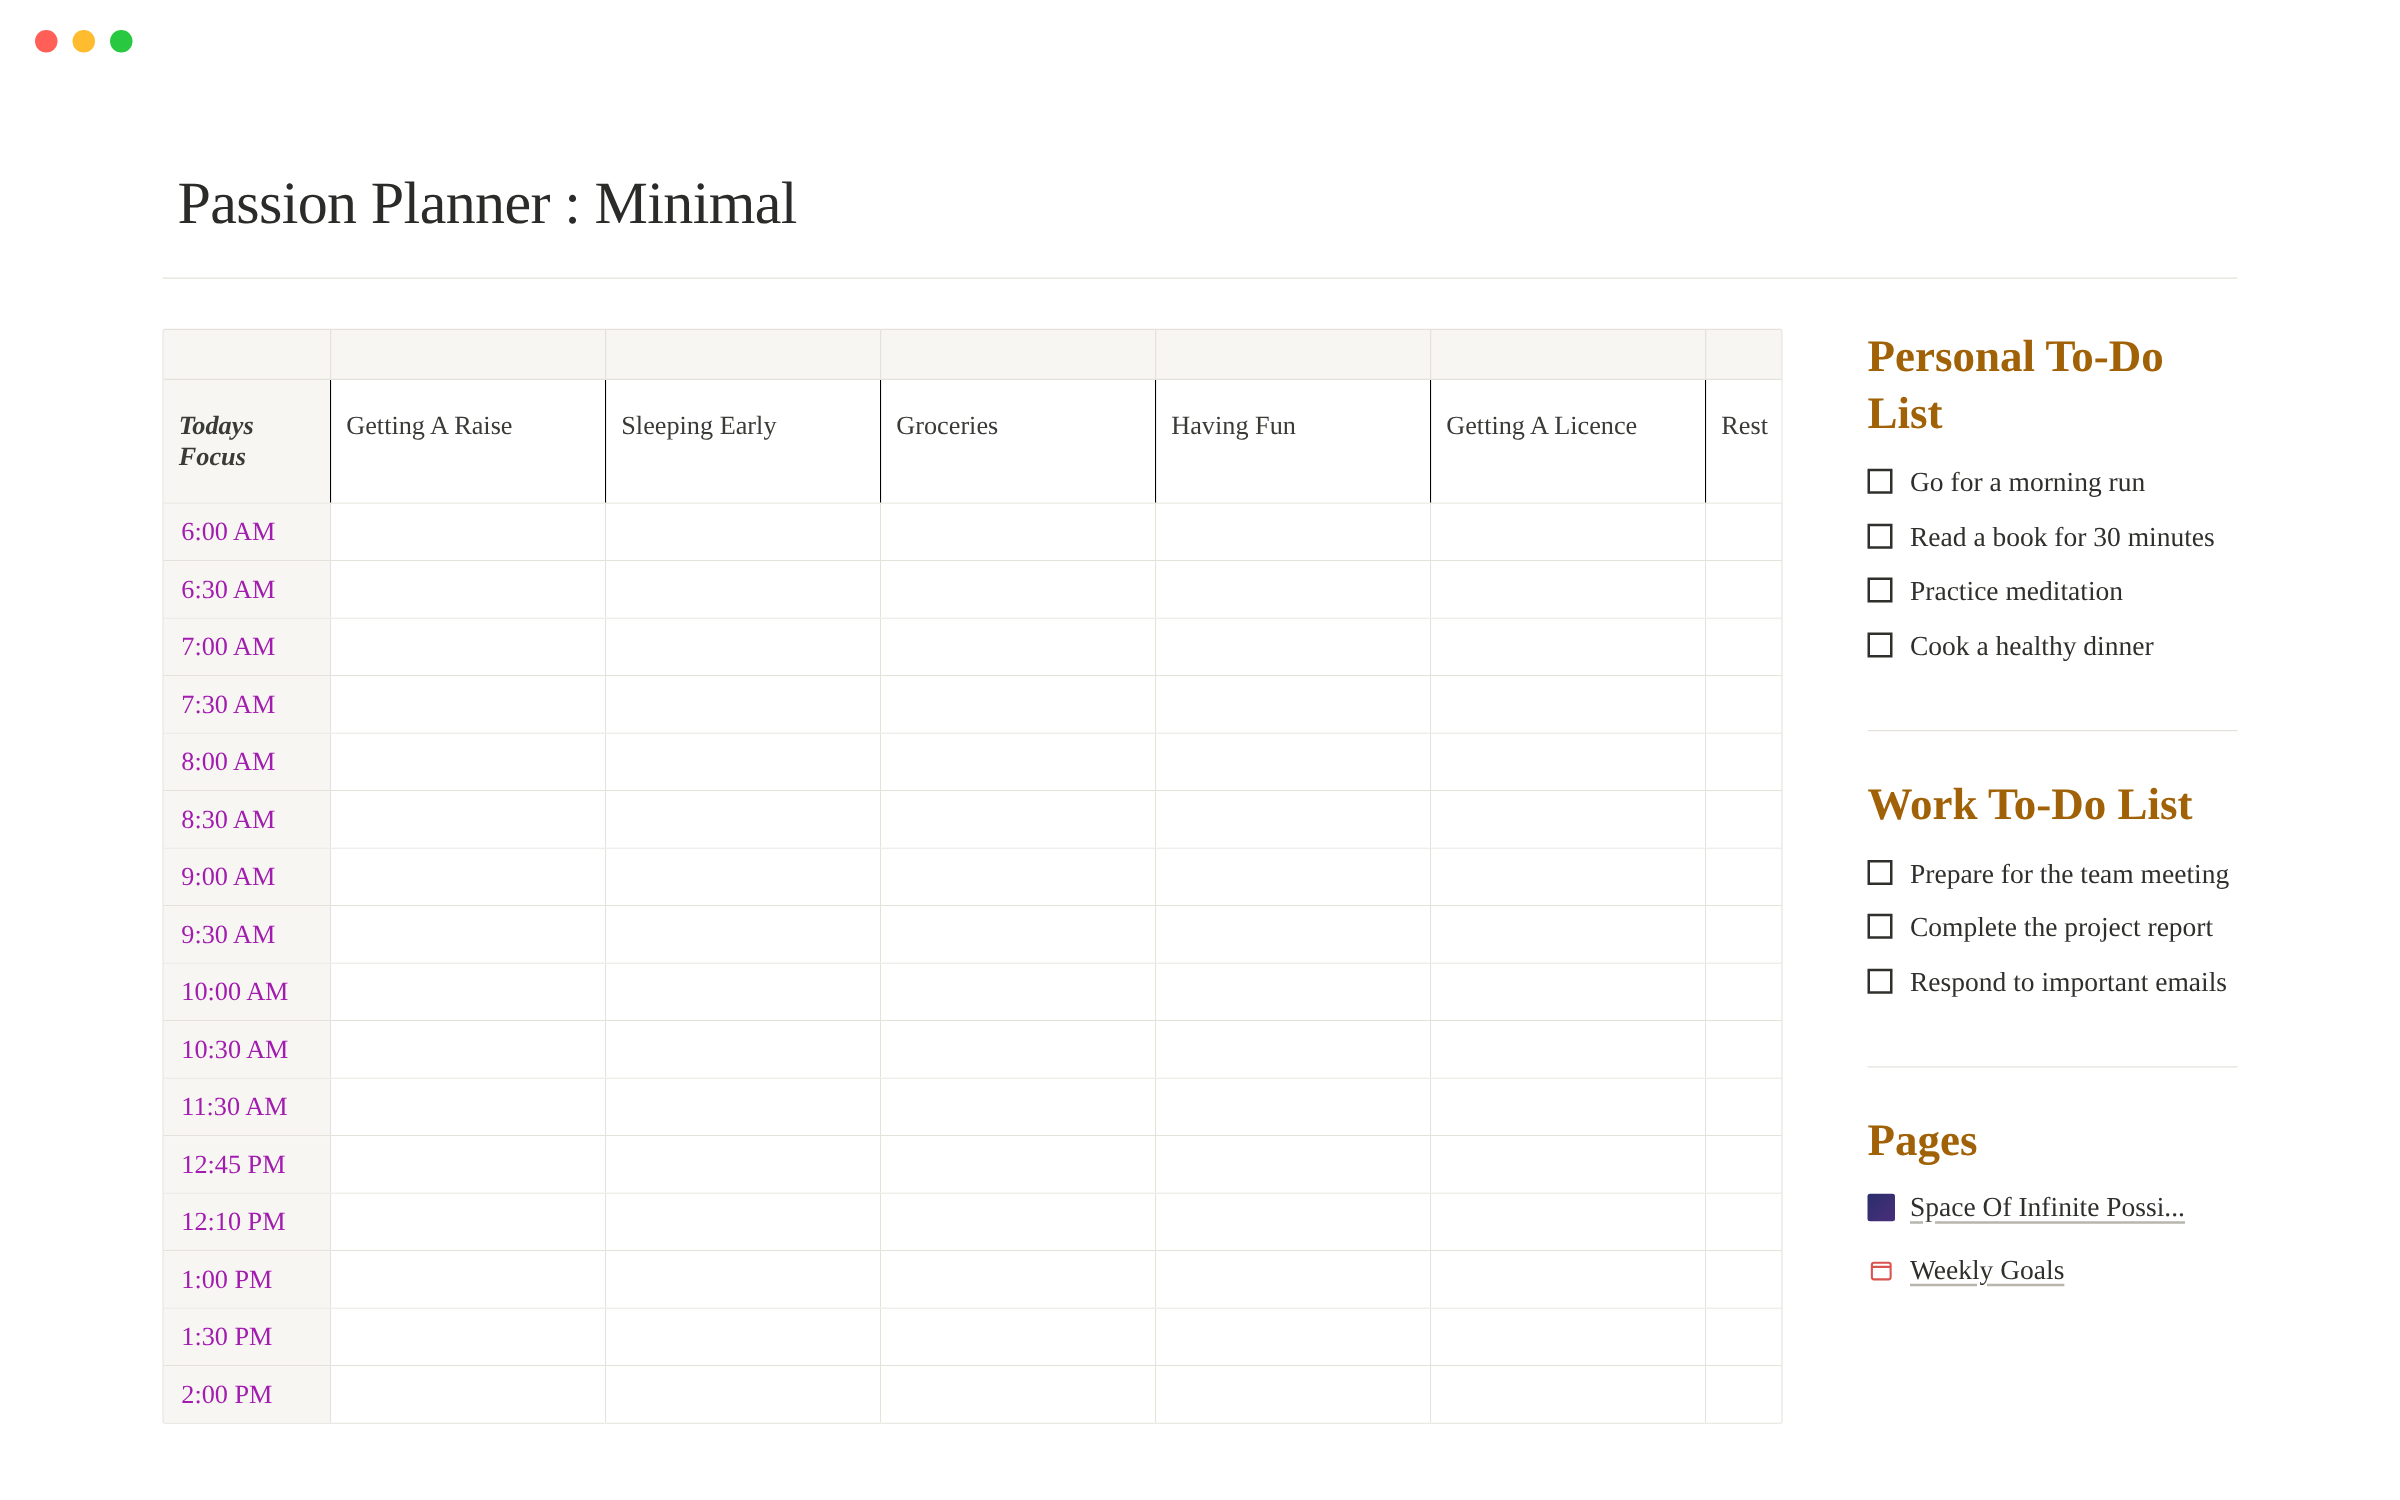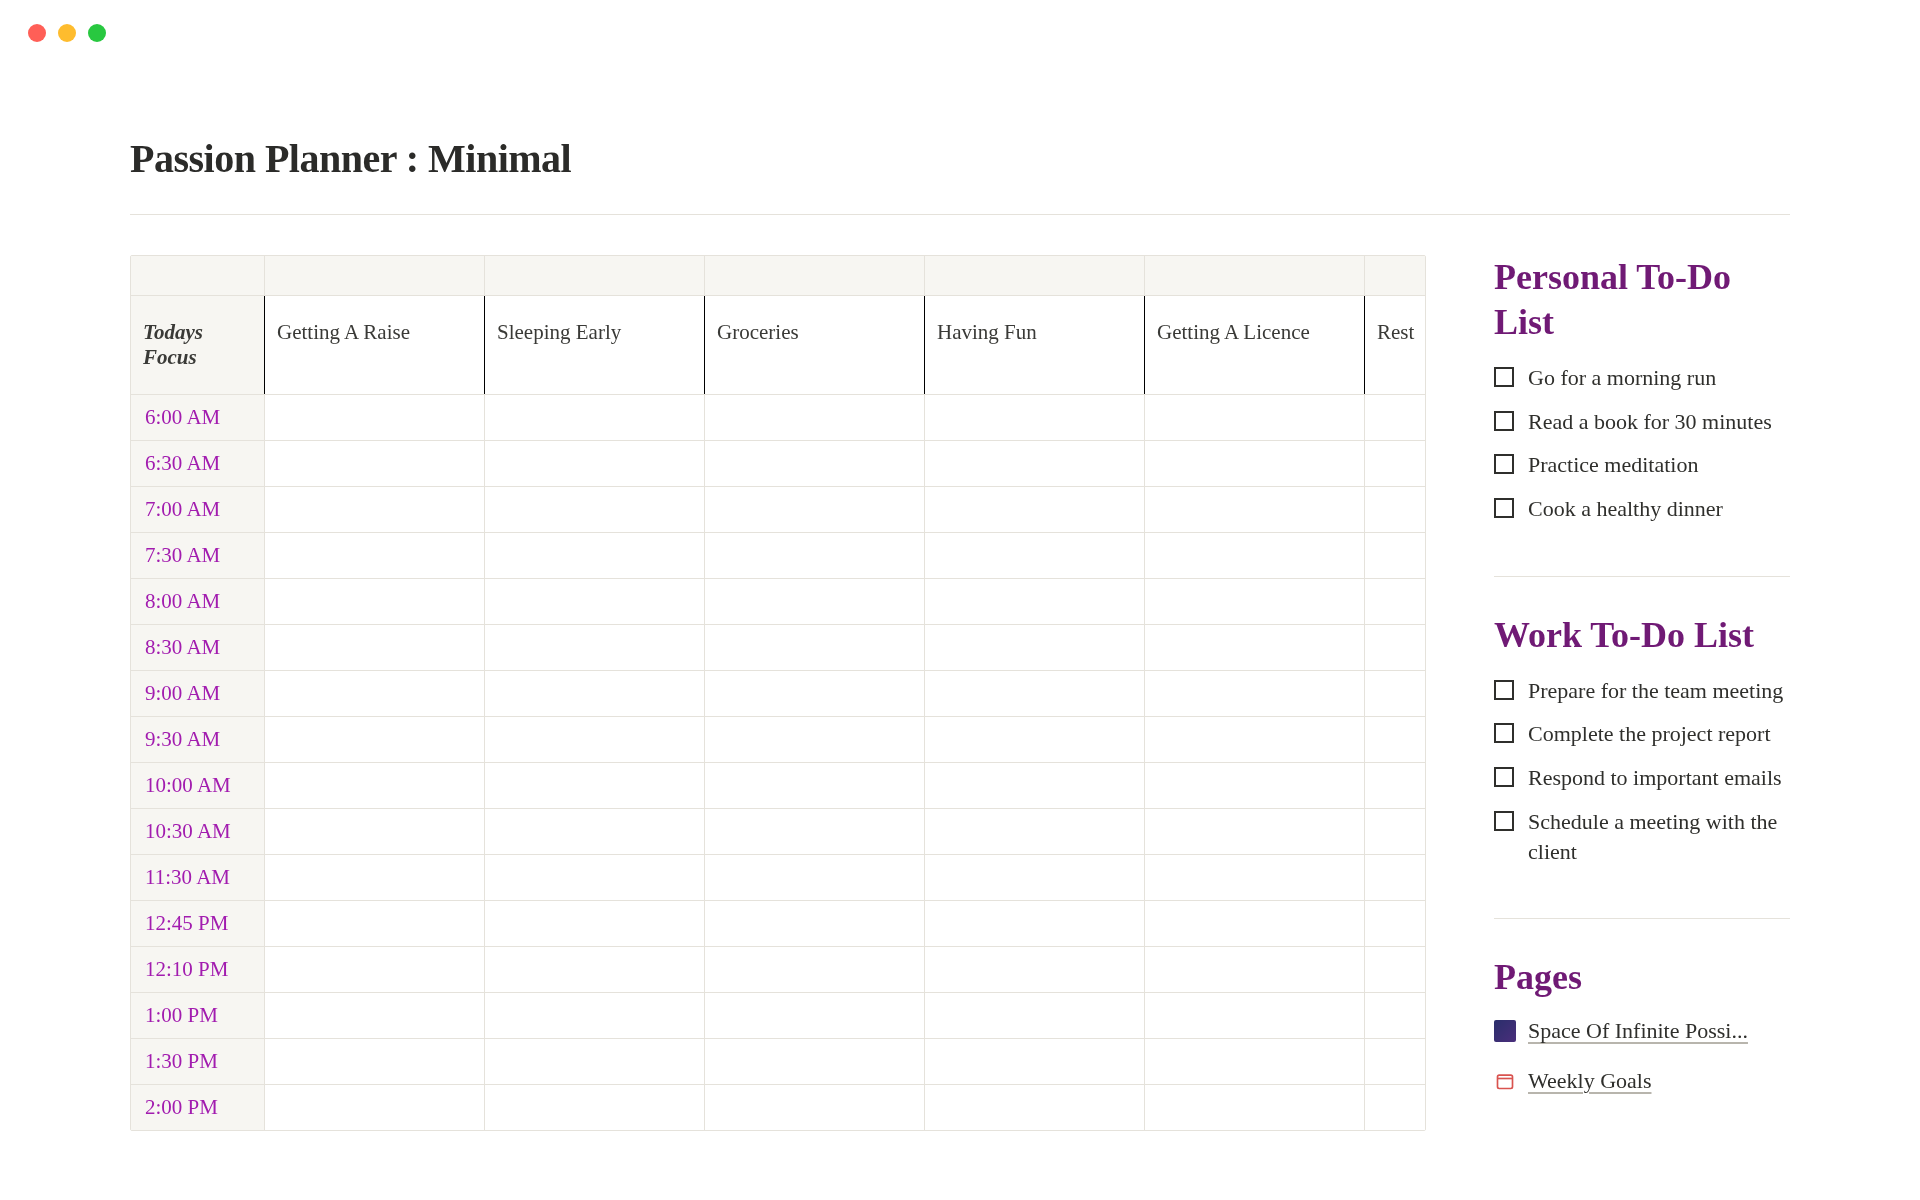--- a/index.html
+++ b/index.html
@@ -30,24 +30,25 @@
   }
   .tl-red { background: #ff5f57; }
   .tl-yellow { background: #febc2e; }
   .tl-green { background: #28c840; }
 
   .content {
     padding: 135px 130px 0 130px;
   }
 
   .page-title {
-    font-size: 40px;
-    font-weight: 700;
+    font-size: 48px;
+    font-weight: 400;
     color: #2b2b29;
     letter-spacing: -0.5px;
+    margin-left: 12px;
   }
 
   .divider {
     margin-top: 32px;
     border: none;
     border-top: 1px solid #e5e2db;
     width: 100%;
   }
 
   .layout {
@@ -114,21 +115,21 @@
   .schedule-row .slot-cell {
     border-right: 1px solid #e5e2db;
     background: #ffffff;
   }
   .schedule-row .slot-cell:last-child { border-right: none; }
 
   
   .section-title {
     font-size: 36px;
     font-weight: 700;
-    color: #701a75;
+    color: #a16207;
     line-height: 1.25;
     margin-bottom: 18px;
   }
   .todo-item {
     display: flex;
     align-items: flex-start;
     gap: 14px;
     margin-bottom: 14px;
     font-size: 22px;
     line-height: 1.35;
@@ -391,24 +392,20 @@
               <span>Prepare for the team meeting</span>
             </div>
             <div class="todo-item">
               <span class="checkbox"></span>
               <span>Complete the project report</span>
             </div>
             <div class="todo-item">
               <span class="checkbox"></span>
               <span>Respond to important emails</span>
             </div>
-            <div class="todo-item">
-              <span class="checkbox"></span>
-              <span>Schedule a meeting with the client</span>
-            </div>
           </div>
 
         <hr class="section-div">
 
         <h2 class="section-title">Pages</h2>
         <div id="pages-list">
             <div class="page-link">
               <span class="page-icon space"></span>
               <span>Space Of Infinite Possi...</span>
             </div>

